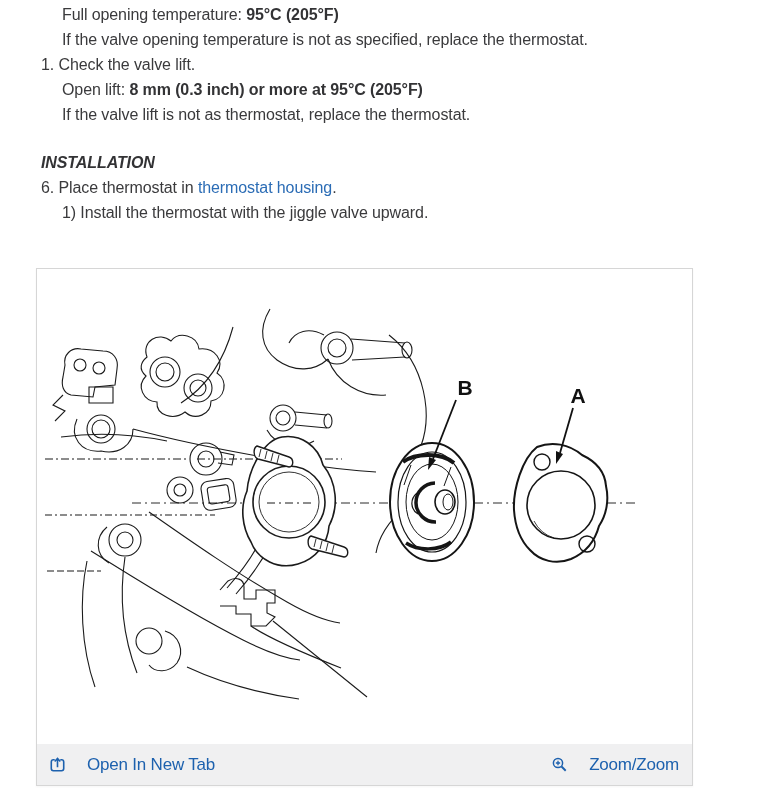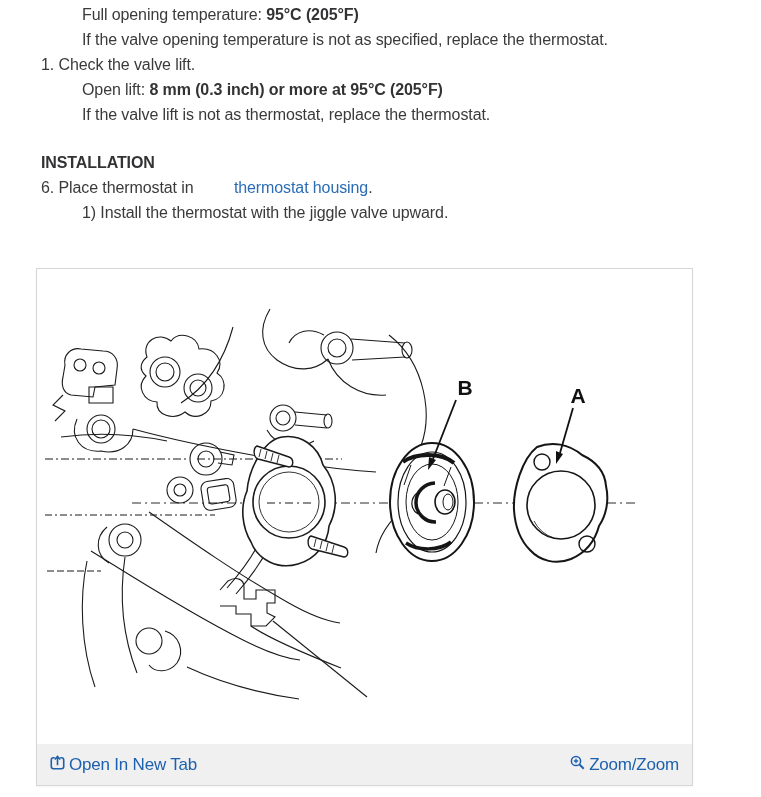--- a/index.html
+++ b/index.html
@@ -14,38 +14,38 @@
   html,body{margin:0;padding:0;}
   body{
     width:761px;height:797px;position:relative;overflow:hidden;
     background:#ffffff;color:var(--text);
     font-family:"Liberation Sans", sans-serif;
     font-size:16px;letter-spacing:-0.1px;
   }
   .text-block{position:absolute;top:2px;left:0;right:0;}
   .line{line-height:25px;white-space:nowrap;}
   .ind0{padding-left:41px;}
-  .ind1{padding-left:82px;}
+  .ind1{padding-left:62px;}
   .b{font-weight:bold;color:#333335;}
-  .heading{font-weight:bold;color:#333335;margin-top:23px;}
-  a.inline-link{color:var(--link);text-decoration:none;cursor:pointer;margin-left:36px;}
+  .heading{font-weight:bold;color:#333335;margin-top:23px;font-style:italic;}
+  a.inline-link{color:var(--link);text-decoration:none;cursor:pointer;}
   .figure-card{
     position:absolute;left:36px;top:268px;width:657px;height:518px;
     background:#ffffff;border:1px solid var(--border);
     box-shadow:0 1px 2px rgba(0,0,0,0.04);
   }
   .figure-art{display:block;width:655px;height:475px;background:#fff;}
   .figure-footer{
     height:41px;background:var(--bar-bg);
     display:flex;justify-content:space-between;align-items:center;
     padding:0 13px;
   }
   .figure-footer a{
     color:var(--footer-link);text-decoration:none;font-size:17px;
-    letter-spacing:-0.2px;display:flex;gap:4px;cursor:pointer;
+    letter-spacing:-0.2px;display:flex;align-items:center;gap:22px;cursor:pointer;
   }
   .icon-svg{display:block;}
   svg text.part-label{
     font-family:"Liberation Sans", sans-serif;
     font-weight:bold;font-size:21px;fill:#111;
   }
 </style>
 </head>
 <body>
 

